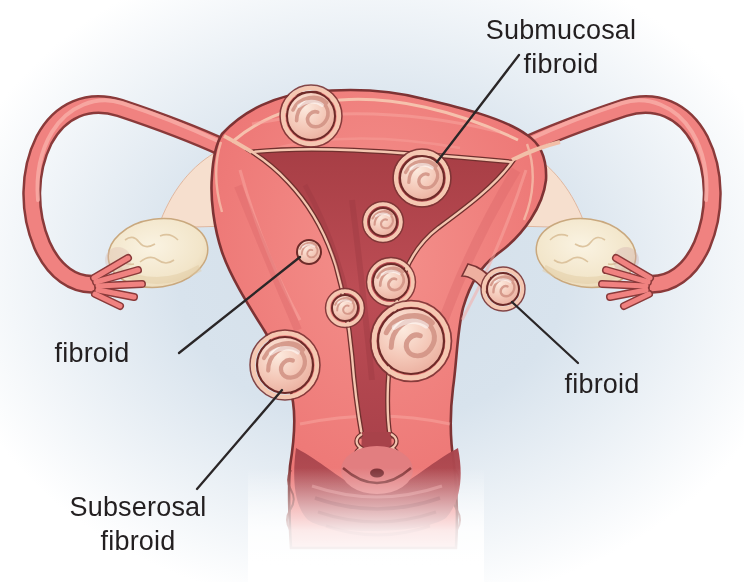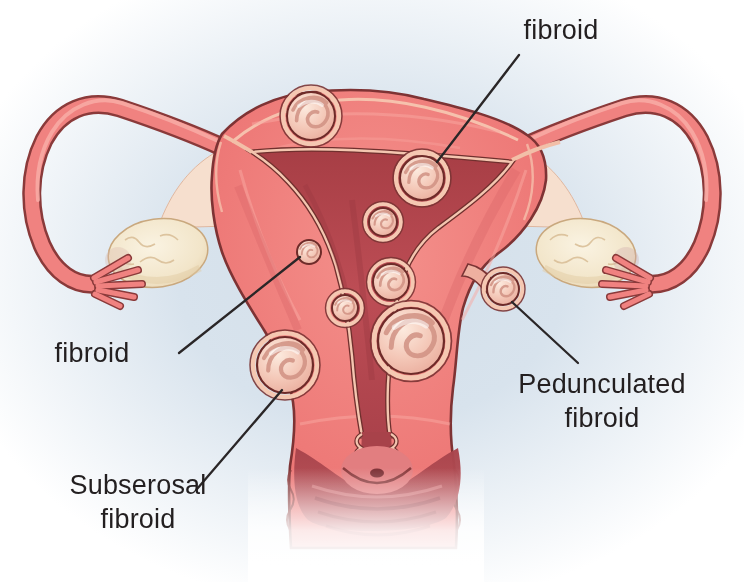--- a/index.html
+++ b/index.html
@@ -284,27 +284,27 @@
 
   <g stroke="#2a2627" stroke-width="2.3" stroke-linecap="round">
     <line x1="519" y1="55" x2="437" y2="162"></line>
     <line x1="179" y1="353" x2="300" y2="257"></line>
     <line x1="512" y1="302" x2="578" y2="363"></line>
     <line x1="197" y1="489" x2="282" y2="390"></line>
   </g>
 </svg>
 
 <div class="fig-label" style="left:441px;top:13px;width:240px">
+  <div>Submucosal</div>
   <div>fibroid</div>
 </div>
 <div class="fig-label" style="left:0px;top:336px;width:184px">
   <div>fibroid</div>
 </div>
 <div class="fig-label" style="left:482px;top:367px;width:240px">
-  <div>Pedunculated</div>
   <div>fibroid</div>
 </div>
-<div class="fig-label" style="left:18px;top:468px;width:240px">
+<div class="fig-label" style="left:18px;top:490px;width:240px">
   <div>Subserosal</div>
   <div>fibroid</div>
 </div>
 
 </div>
 
 </body></html>

